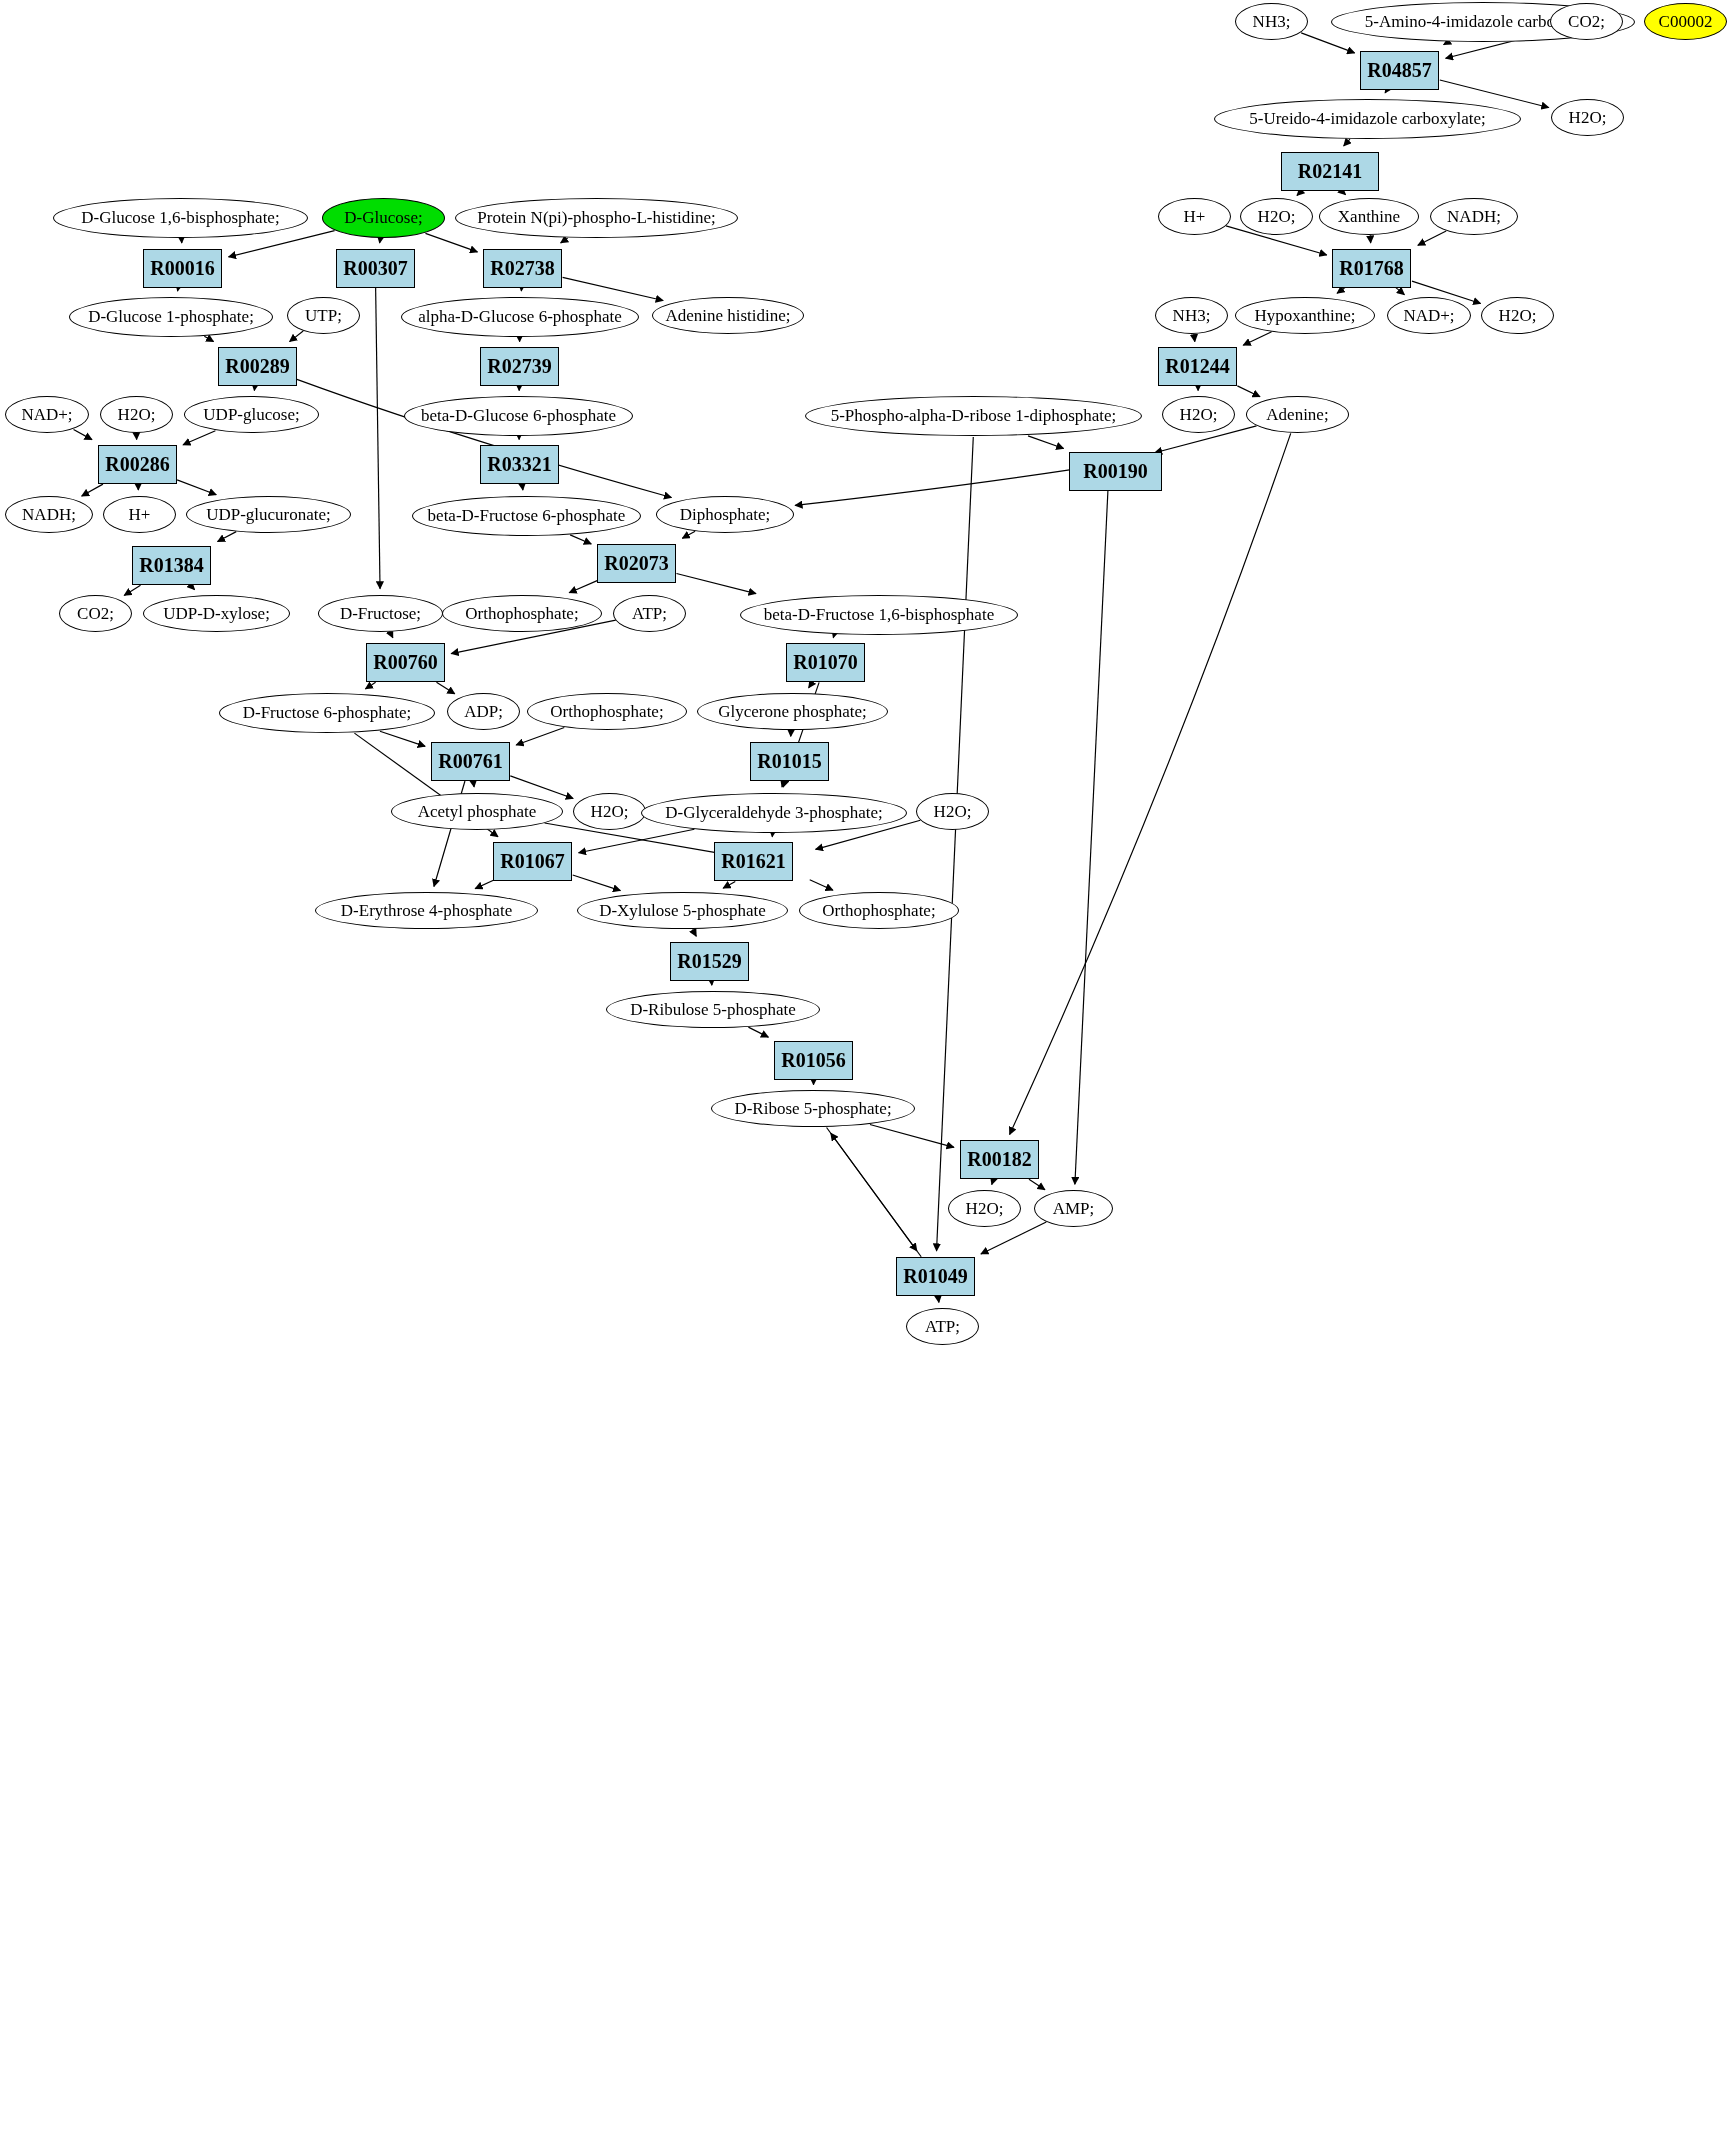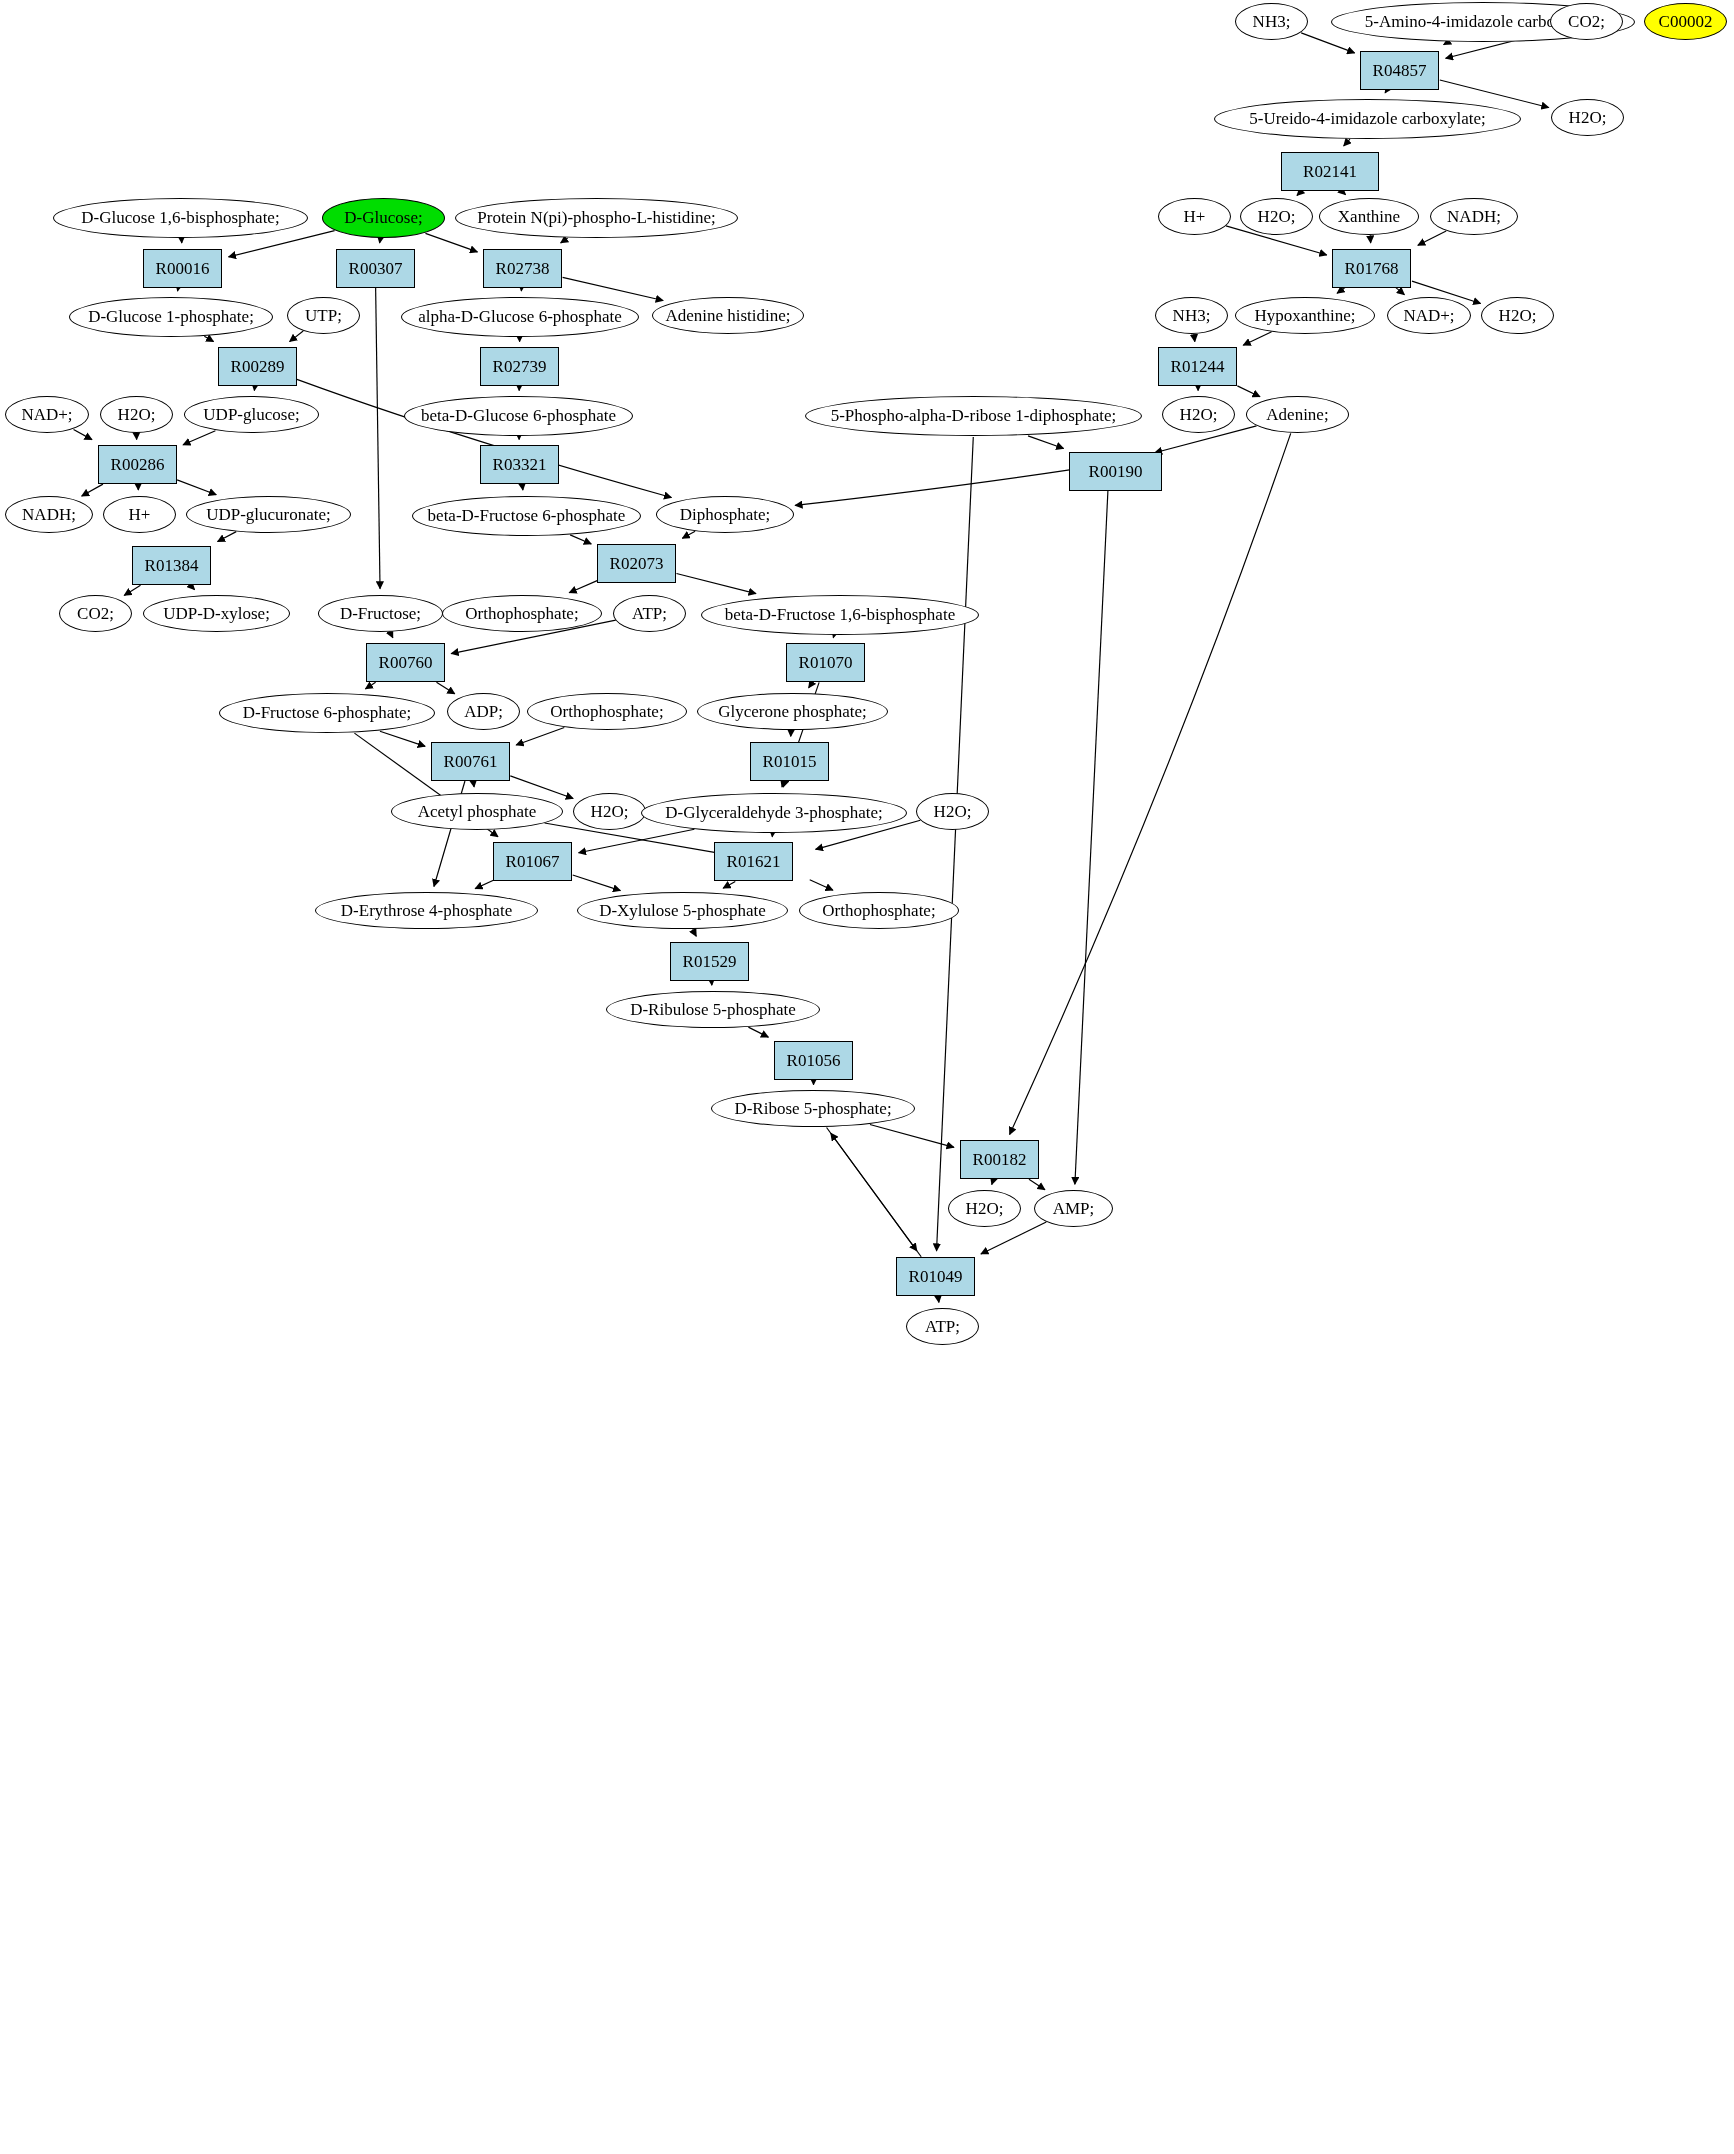--- a/index.html
+++ b/index.html
@@ -33,21 +33,22 @@
     border:1.1px solid #000;
     border-radius:50%;
     background:#ffffff;
     font-size:17px;
   }
   .compound.highlight-green{ background:#00dd00; }
   .compound.highlight-yellow{ background:#ffff00; }
   .reaction{
     border:1.1px solid #000;
     background:#add8e6;
-    font-size:17px;
+    font-size:20px;
+    font-weight:bold;
   }
 </style>
 </head>
 <body>
 
 <div id="stage">
   <svg id="edges" viewBox="0 0 2057 2555" preserveAspectRatio="none">
     <defs>
       <marker id="arrow" viewBox="0 0 10 10" refX="9" refY="5" markerWidth="7" markerHeight="7" orient="auto-start-reverse">
         <path d="M 0 0 L 10 5 L 0 10 z" fill="#000000"></path>
@@ -294,21 +295,21 @@
       </div>
       <div class="node compound" style="left: 318px; top: 595px; width: 125px; height: 37px;">
         <span>D-Fructose;</span>
       </div>
       <div class="node compound" style="left: 442px; top: 595px; width: 160px; height: 37px;">
         <span>Orthophosphate;</span>
       </div>
       <div class="node compound" style="left: 613px; top: 595px; width: 73px; height: 37px;">
         <span>ATP;</span>
       </div>
-      <div class="node compound" style="left: 701px; top: 595px; width: 278px; height: 40px;">
+      <div class="node compound" style="left: 740px; top: 595px; width: 278px; height: 40px;">
         <span>beta-D-Fructose 1,6-bisphosphate</span>
       </div>
       <div class="node reaction" style="left: 366px; top: 643px; width: 79px; height: 39px;">
         <span>R00760</span>
       </div>
       <div class="node reaction" style="left: 786px; top: 643px; width: 79px; height: 39px;">
         <span>R01070</span>
       </div>
       <div class="node compound" style="left: 219px; top: 693px; width: 216px; height: 40px;">
         <span>D-Fructose 6-phosphate;</span>

